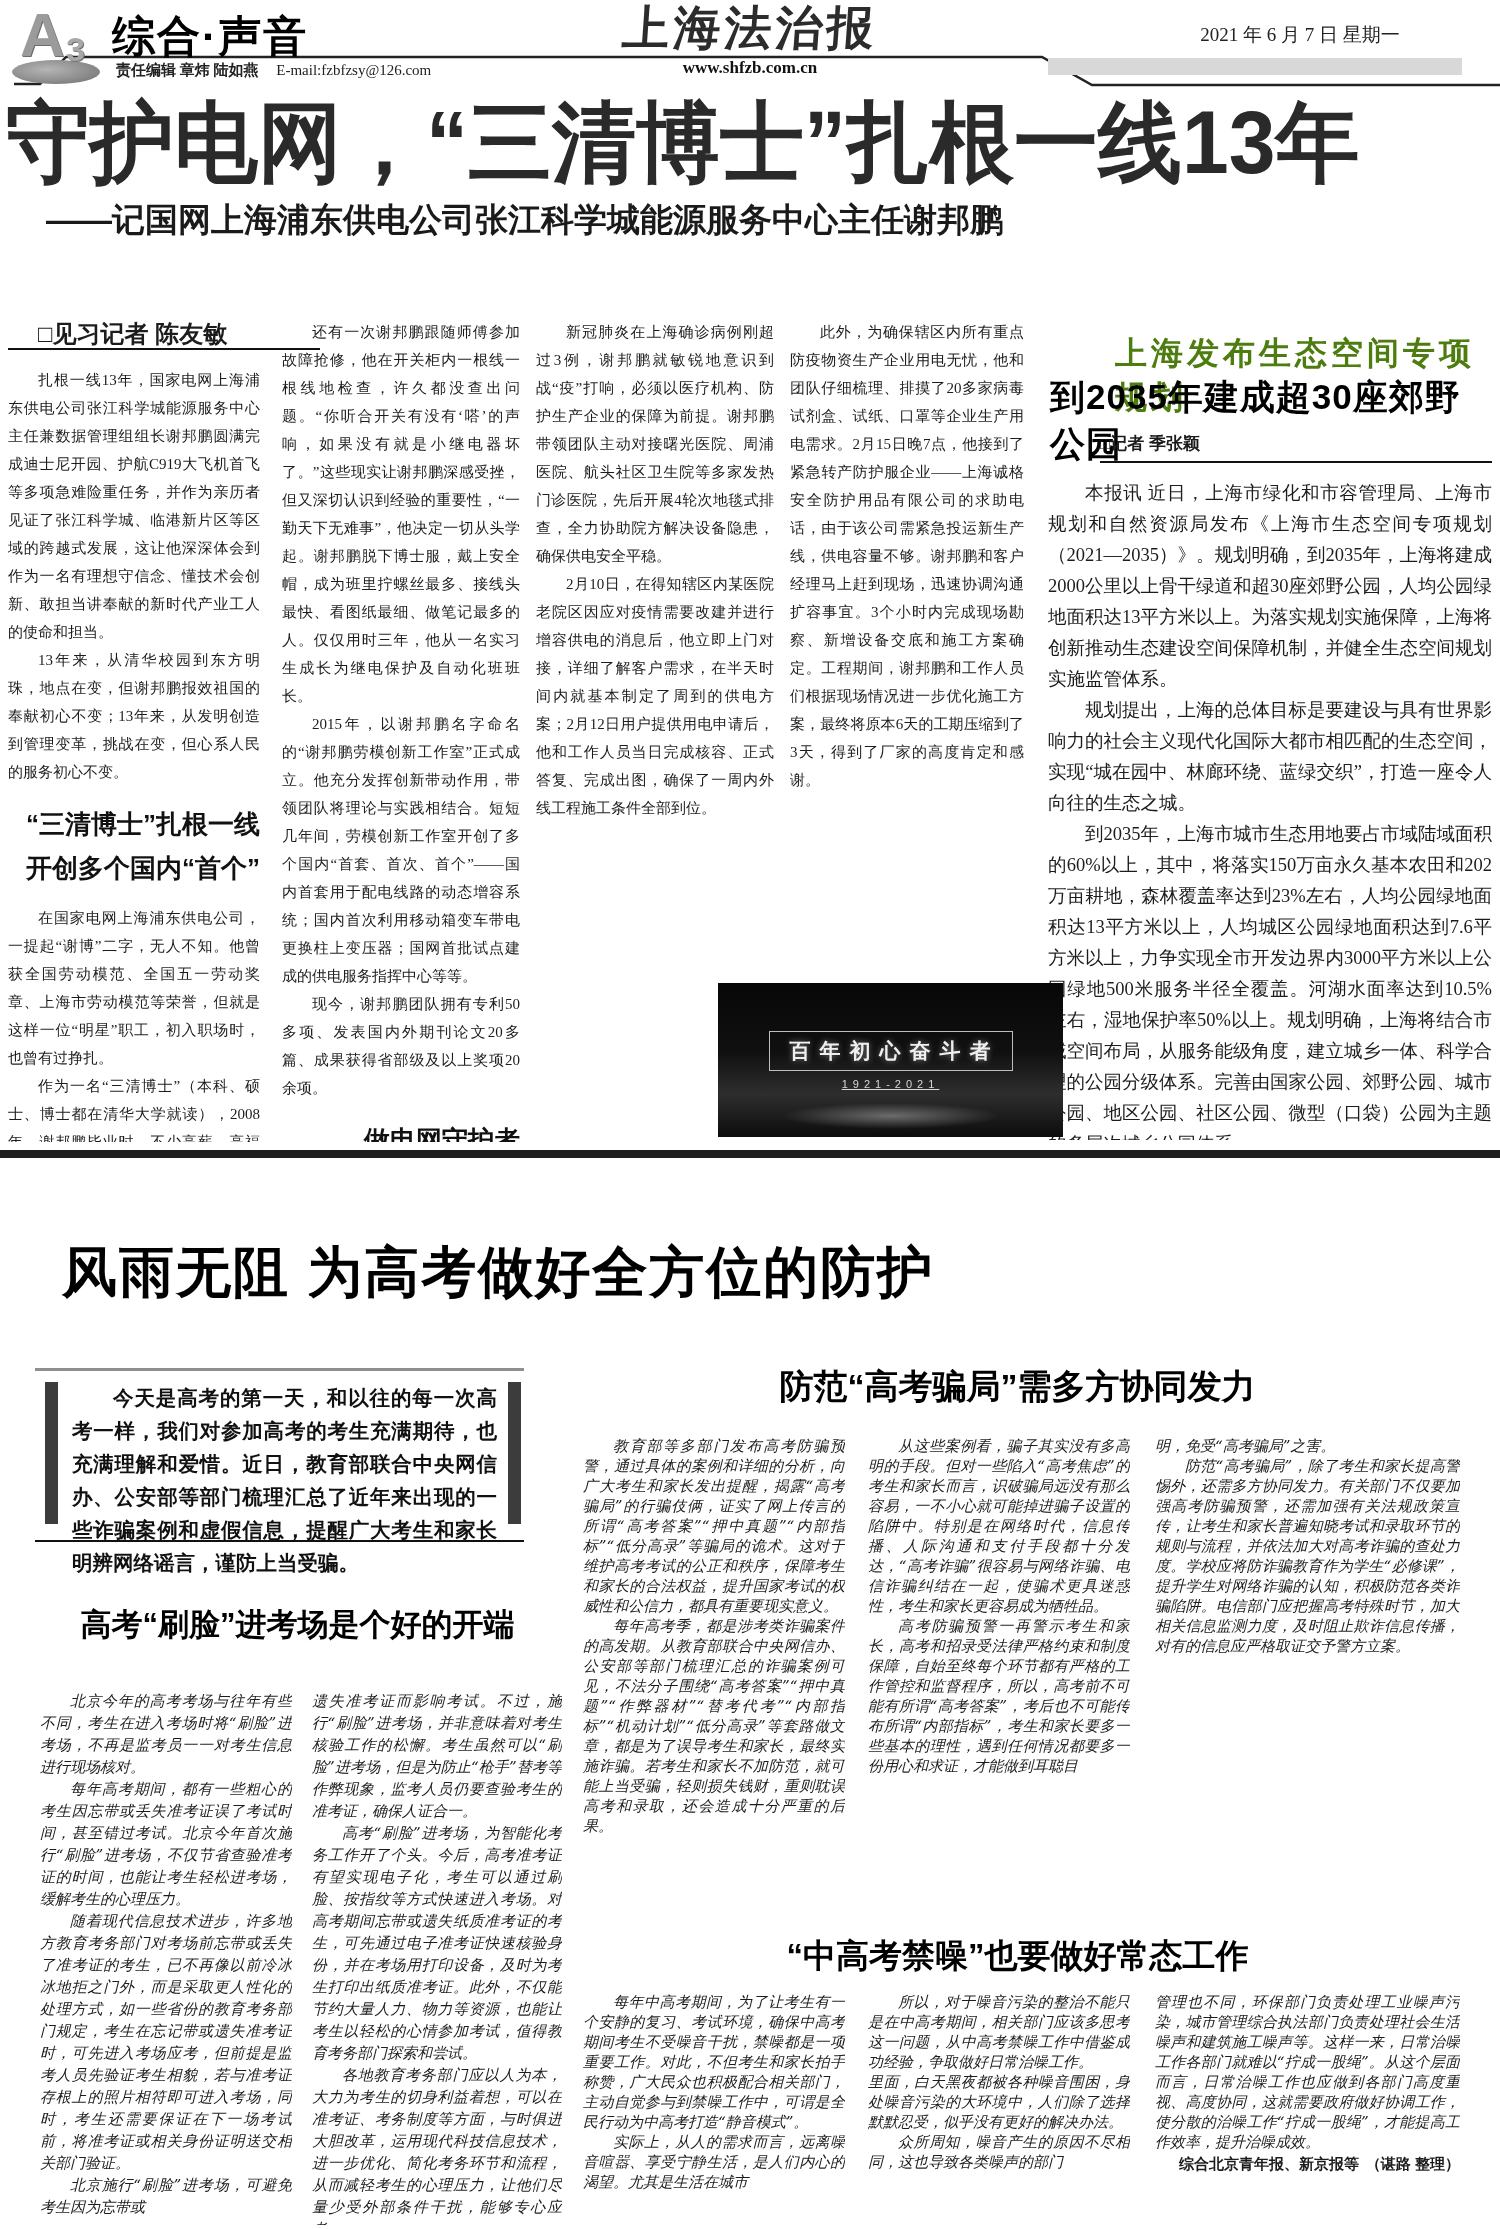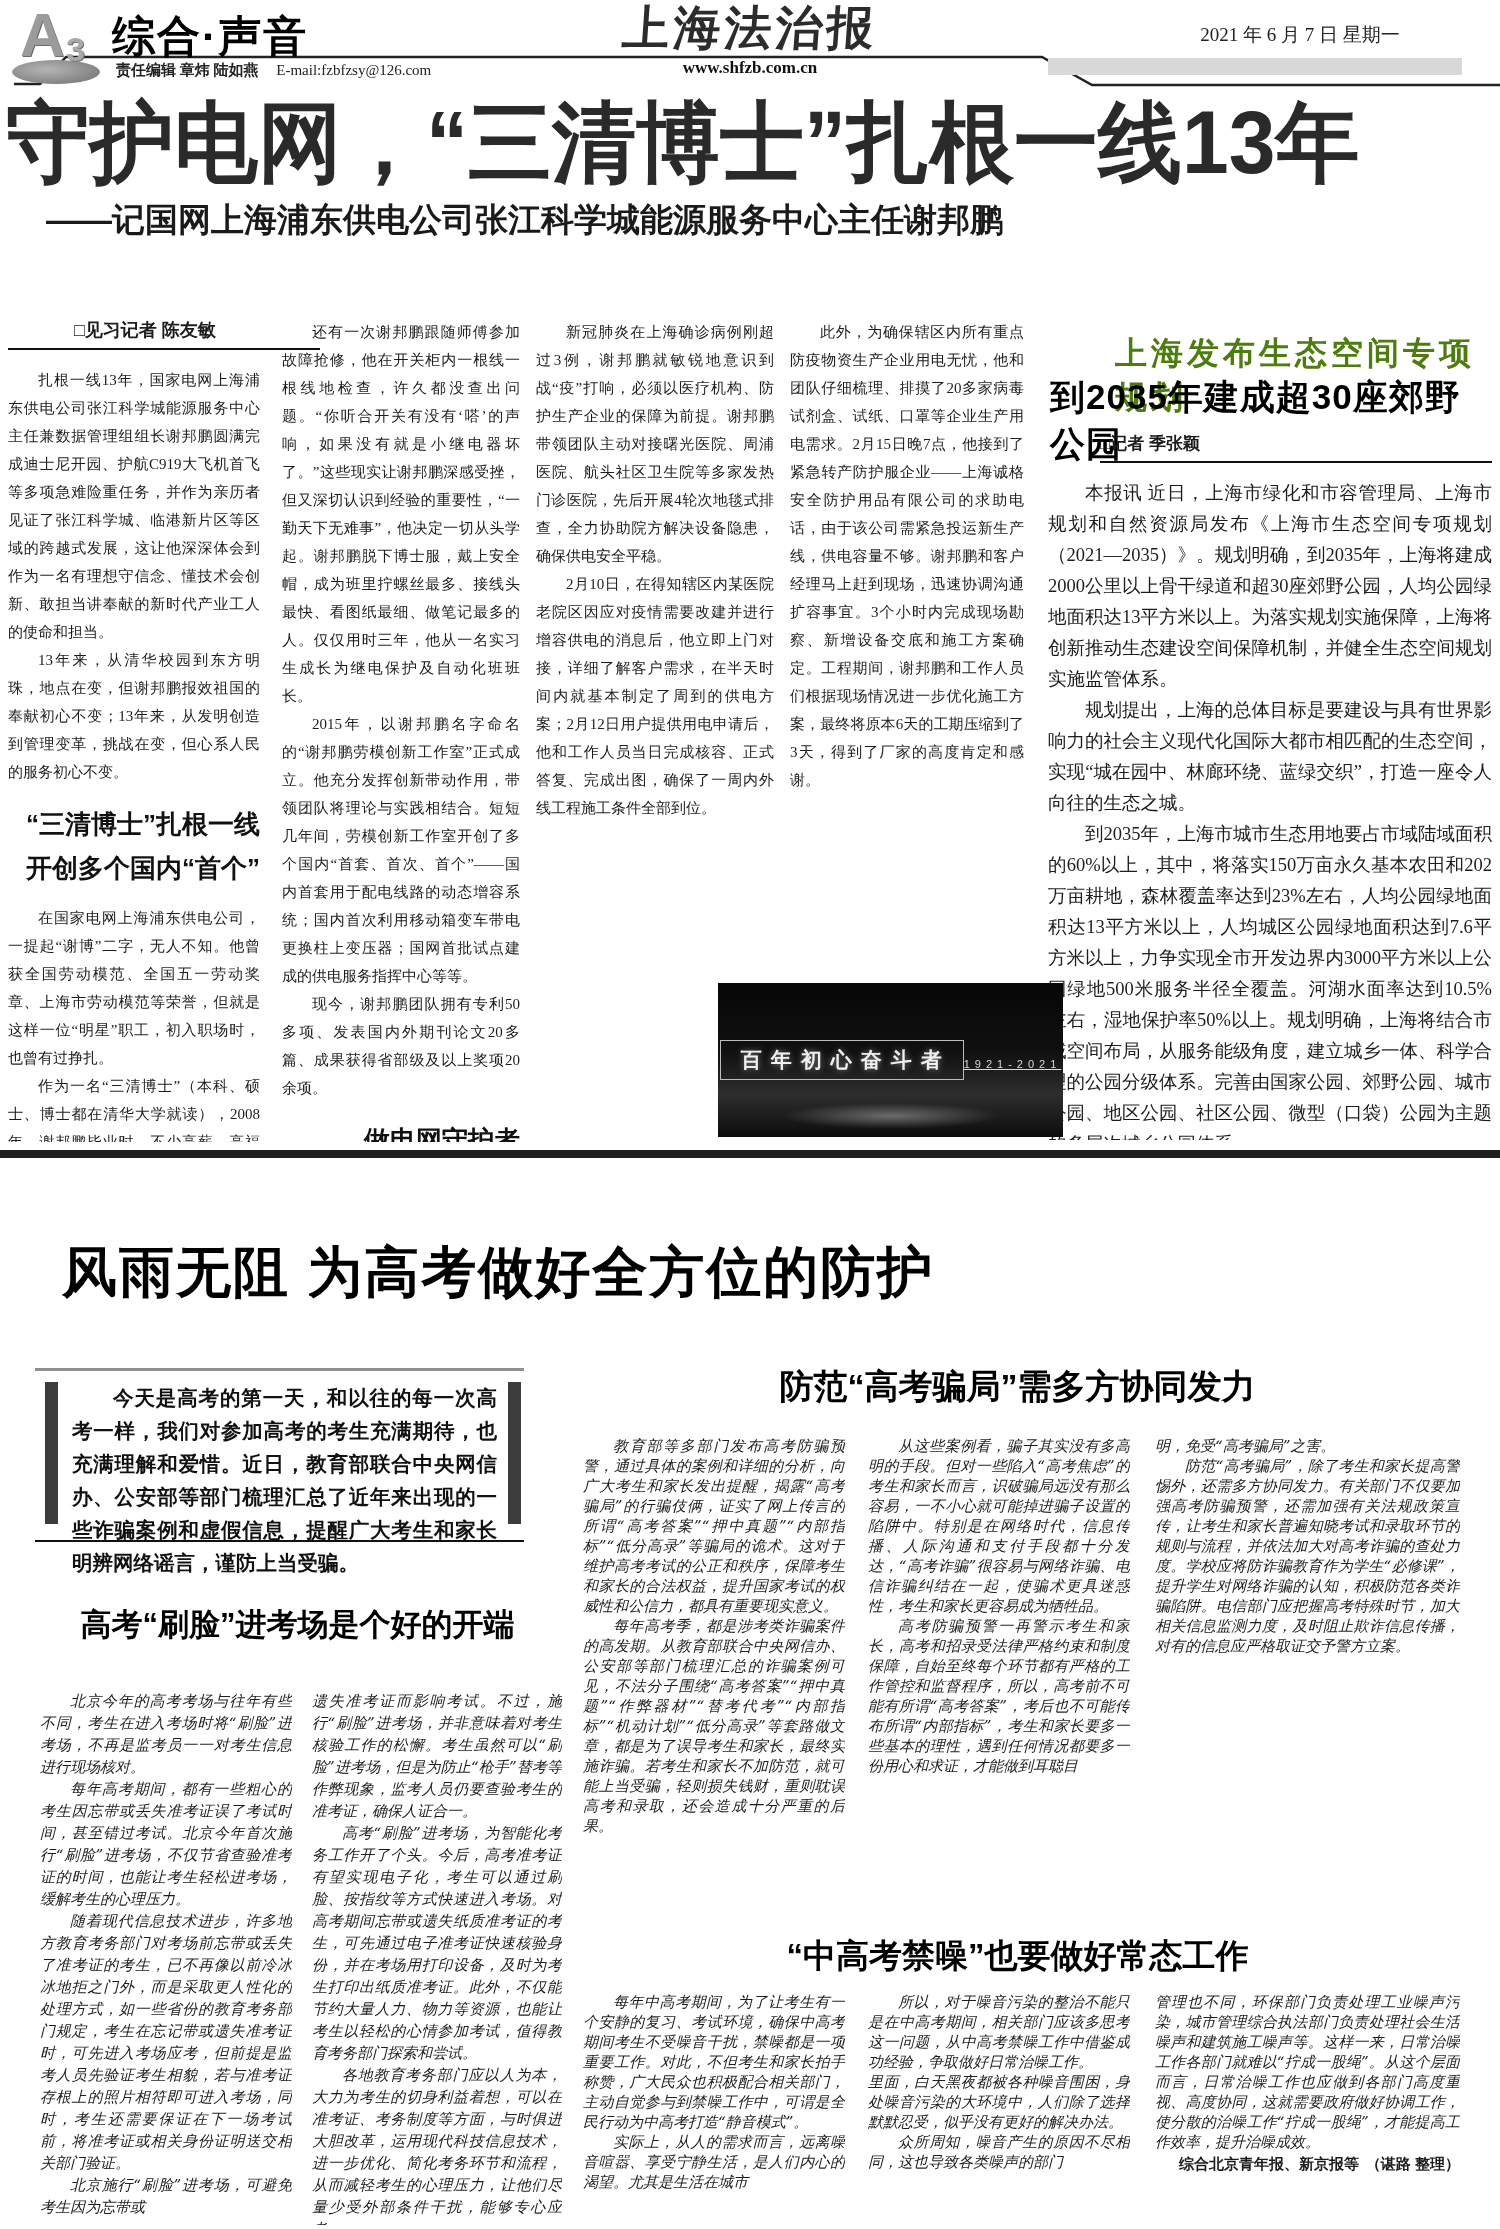--- a/index.html
+++ b/index.html
@@ -24,33 +24,33 @@
   .masthead{left:590px;top:2px;width:320px;text-align:center;font-family:"DejaVu Serif",serif;
     font-weight:900;font-size:47px;line-height:52px;color:#2c2c2c;letter-spacing:4px;
     transform:skewX(-4deg);}
   .website{left:590px;top:58px;width:320px;text-align:center;font-weight:bold;font-size:17px;color:#111;}
   .dateline{left:1120px;top:22px;width:360px;text-align:center;font-size:19px;color:#222;}
   .graybar{left:1048px;top:58px;width:414px;height:17px;background:#d8d8d8;}
   
   .h1{left:6px;top:88px;width:1490px;font-size:84px;font-weight:900;line-height:104px;
       color:#2a2a2a;letter-spacing:0px;white-space:nowrap;transform:scaleY(1.05);transform-origin:top left;}
   .h2{left:46px;top:198px;width:1420px;font-size:33px;font-weight:800;color:#1a1a1a;}
-  .byline{left:38px;top:318px;font-size:18px;font-weight:bold;margin-left:36px;}
+  .byline{left:38px;top:318px;font-size:24px;font-weight:bold;}
   .bylinerule{left:8px;top:348px;width:312px;height:2px;background:#111;}
   .leadbody{font-size:15px;line-height:28px;}
   .c1{left:8px;top:366px;width:252px;height:776px;}
   .c2{left:282px;top:318px;width:238px;height:824px;}
   .c3{left:536px;top:318px;width:238px;height:658px;}
   .c4{left:790px;top:318px;width:234px;height:658px;}
   .colsub{font-family:"Liberation Sans",sans-serif;font-weight:900;font-size:26px;
     line-height:44px;text-align:right;margin:16px 0 14px 0;color:#111;}
   
   .photo{left:718px;top:983px;width:345px;height:154px;
     background:linear-gradient(180deg,#070707 0%,#101010 45%,#2e2e2e 72%,#0c0c0c 100%);
-    display:flex;align-items:center;justify-content:center;z-index:3;}
+    display:flex;flex-direction:column;align-items:center;justify-content:center;z-index:3;}
   .phototitle{color:#efefef;font-size:21px;letter-spacing:9px;padding:5px 12px 5px 20px;
     border:1px solid #bdbdbd;font-family:"DejaVu Serif",serif;font-weight:bold;
     text-shadow:0 0 6px rgba(255,255,255,.45);}
   .photoyears{color:#d9d9d9;font-size:11px;letter-spacing:5px;margin-top:7px;font-family:"Liberation Sans",sans-serif;text-decoration:underline;}
   .photoglow{position:absolute;bottom:8px;left:50%;width:220px;height:26px;transform:translateX(-50%);
     background:radial-gradient(ellipse at center,rgba(255,255,255,.35),rgba(255,255,255,0) 70%);}
   
   .sbkicker{left:1115px;top:332px;font-size:32px;font-weight:600;letter-spacing:4px;color:#4d7c0f;}
   .sbhead{left:1050px;top:374px;width:444px;font-size:35px;font-weight:900;letter-spacing:1px;color:#000;}
   .sbbyline{left:1100px;top:432px;font-size:17px;font-weight:bold;}

